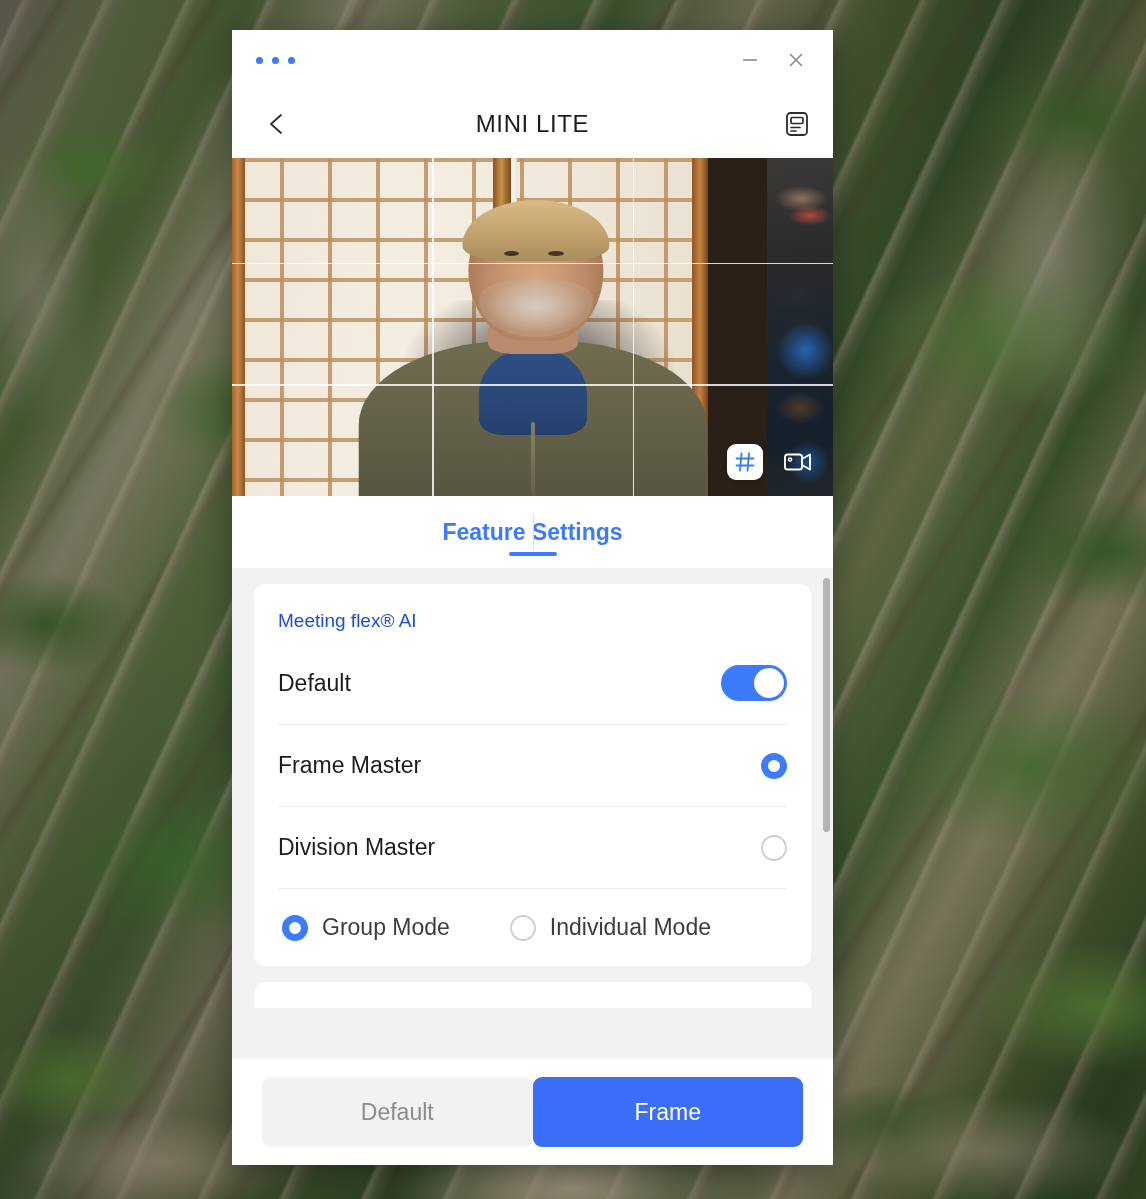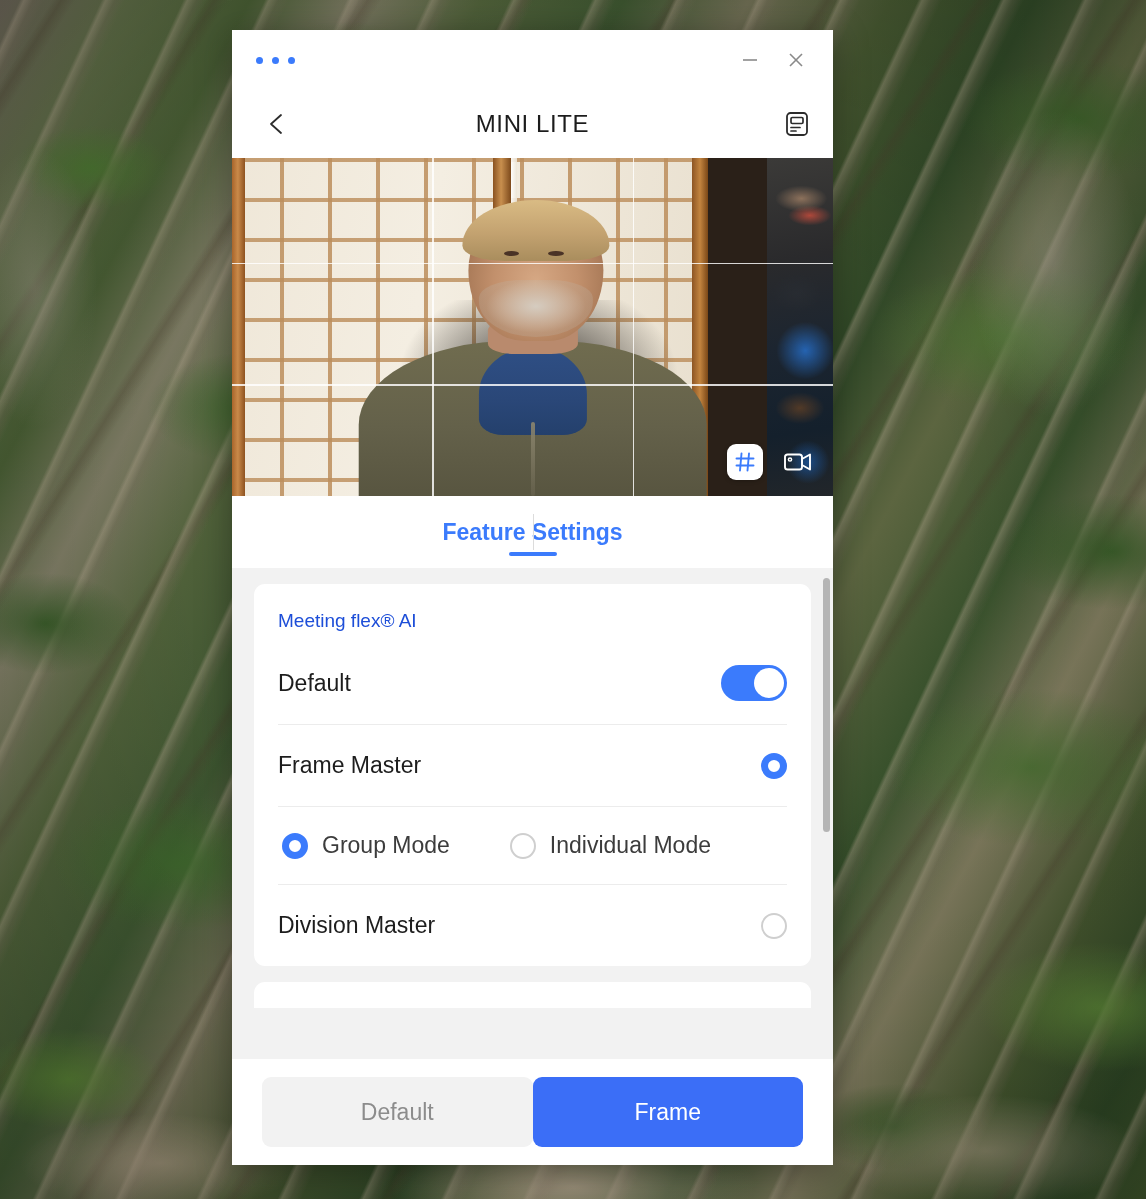--- a/index.html
+++ b/index.html
@@ -590,35 +590,35 @@
           <div class="toggle">
             <span class="knob"></span>
           </div>
         </div>
 
         <div class="row">
           <span class="row-label">Frame Master</span>
           <div class="radio checked"></div>
         </div>
 
+        <div class="row" style="border-bottom:none">
+          <span class="row-label">Division Master</span>
+          <div class="radio"></div>
+        </div>
+
         <div class="row modes">
           <div class="mode-opt">
             <span class="radio checked"></span>
             <span class="mode-label">Group Mode</span>
           </div>
           <div class="mode-opt">
             <span class="radio"></span>
             <span class="mode-label">Individual Mode</span>
           </div>
         </div>
-
-        <div class="row" style="border-bottom:none">
-          <span class="row-label">Division Master</span>
-          <div class="radio"></div>
-        </div>
       </div>
 
       <div class="card-peek"></div>
 
       <div class="vscroll">
         <div class="thumb"></div>
       </div>
     </div>
 
     <div class="footer">

